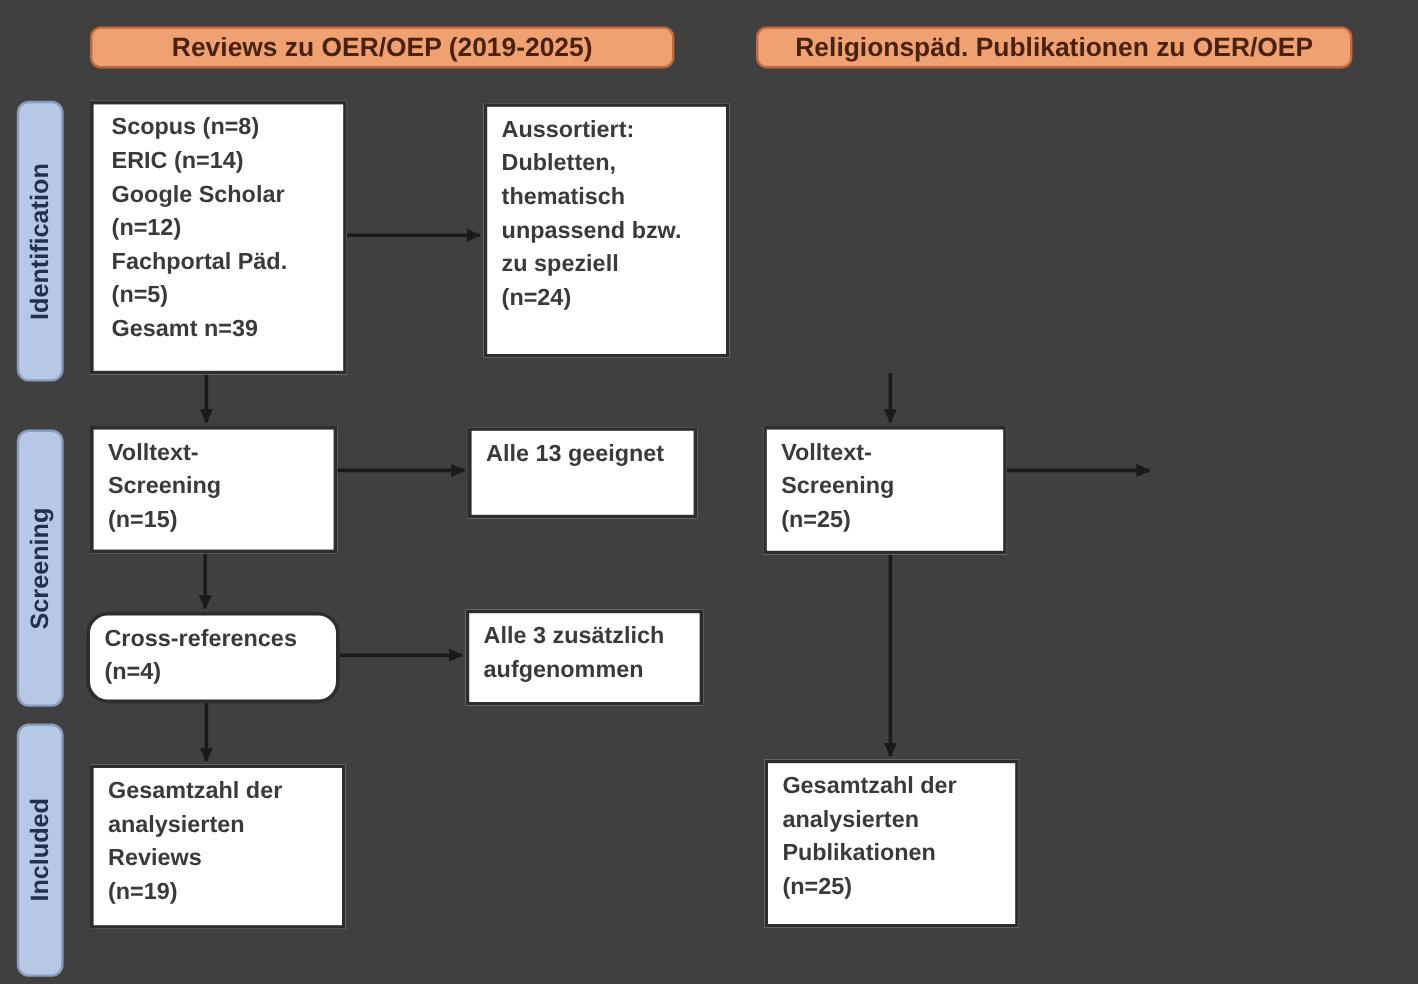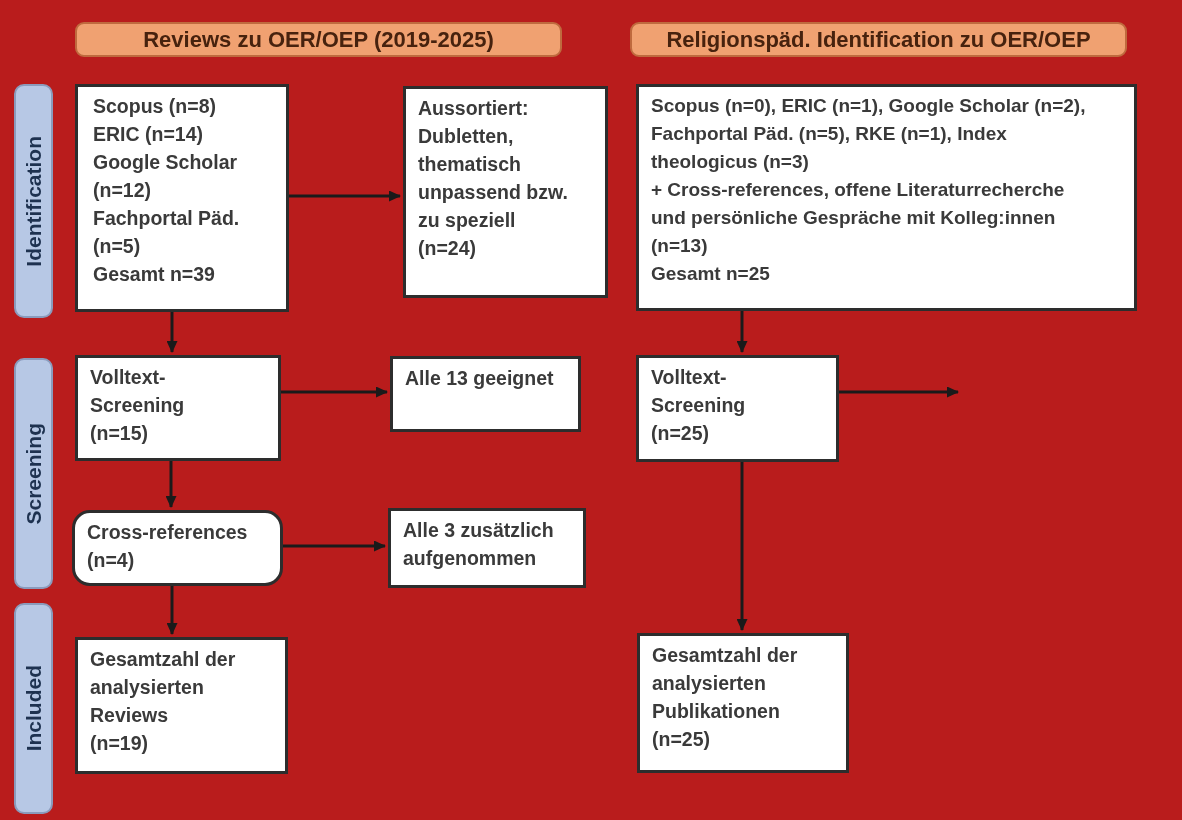--- a/index.html
+++ b/index.html
@@ -2,21 +2,21 @@
 <html style="--header-fill: #f0a171; --header-border: #bf6a3e; --header-text: #47220e; --stage-fill: #b7c8e5; --stage-border: #8a9bbc; --stage-text: #1e3250; --box-border: #2d2d2d; --box-text: #3a3a3a; --arrow: #1a1a1a;"><head>
 <meta charset="utf-8">
 <style>
   :root{
     --header-fill:#f0a171; --header-border:#bf6a3e; --header-text:#47220e;
     --stage-fill:#b7c8e5; --stage-border:#8a9bbc; --stage-text:#1e3250;
     --box-border:#2d2d2d; --box-text:#3a3a3a; --arrow:#1a1a1a;
   }
   html,body{margin:0;padding:0;background:#ffffff;}
   .canvas{
-    position:relative;width:1182px;height:820px;background:#b91c1c;
+    position:relative;width:1182px;height:820px;background:#404040;
     font-family:"Liberation Sans", sans-serif;overflow:hidden;
   }
   .arrows{position:absolute;left:0;top:0;width:1182px;height:820px;pointer-events:none;}
   .arrows line{stroke:var(--arrow);stroke-width:3;}
   .arrows .head{fill:var(--arrow);}
   .hdr{
     position:absolute;box-sizing:border-box;
     background:var(--header-fill);border:2px solid var(--header-border);border-radius:9px;
     color:var(--header-text);font-size:22px;font-weight:bold;
     display:flex;align-items:center;justify-content:center;text-align:center;
@@ -52,21 +52,21 @@
     <line x1="281" y1="392" x2="387" y2="392" marker-end="url(#ah)"></line>
     <line x1="171" y1="461" x2="171" y2="507" marker-end="url(#ah)"></line>
     <line x1="283" y1="546" x2="385" y2="546" marker-end="url(#ah)"></line>
     <line x1="172" y1="586" x2="172" y2="634" marker-end="url(#ah)"></line>
     <line x1="742" y1="311" x2="742" y2="352" marker-end="url(#ah)"></line>
     <line x1="839" y1="392" x2="958" y2="392" marker-end="url(#ah)"></line>
     <line x1="742" y1="462" x2="742" y2="630" marker-end="url(#ah)"></line>
   </svg>
 
   <div class="hdr" style="left:75px;top:22px;width:487px;height:35px;">Reviews zu OER/OEP (2019-2025)</div>
-  <div class="hdr" style="left:630px;top:22px;width:497px;height:35px;">Religionspäd. Identification zu OER/OEP</div>
+  <div class="hdr" style="left:630px;top:22px;width:497px;height:35px;">Religionspäd. Publikationen zu OER/OEP</div>
 
   <div class="stage" style="left:14px;top:84px;width:39px;height:234px;">
     <span>Identification</span>
   </div>
   <div class="stage" style="left:14px;top:358px;width:39px;height:231px;">
     <span>Screening</span>
   </div>
   <div class="stage" style="left:14px;top:603px;width:39px;height:211px;">
     <span>Included</span>
   </div>
@@ -77,27 +77,20 @@
 (n=12)
 Fachportal Päd.
 (n=5)
 Gesamt n=39</div>
   <div class="box" style="left:403px;top:86px;width:205px;height:212px;">Aussortiert:
 Dubletten,
 thematisch
 unpassend bzw.
 zu speziell
 (n=24)</div>
-  <div class="box small-text" style="left:636px;top:84px;width:501px;height:227px;">Scopus (n=0), ERIC (n=1), Google Scholar (n=2),
-Fachportal Päd. (n=5), RKE (n=1), Index
-theologicus (n=3)
-+ Cross-references, offene Literaturrecherche
-und persönliche Gespräche mit Kolleg:innen
-(n=13)
-Gesamt n=25</div>
 
   <div class="box" style="left:75px;top:355px;width:206px;height:106px;">Volltext-
 Screening
 (n=15)</div>
   <div class="box" style="left:390px;top:356px;width:191px;height:76px;">Alle 13 geeignet</div>
   <div class="box" style="left:636px;top:355px;width:203px;height:107px;">Volltext-
 Screening
 (n=25)</div>
 
   <div class="box" style="left:72px;top:510px;width:211px;height:76px;border-radius:18px;">Cross-references

